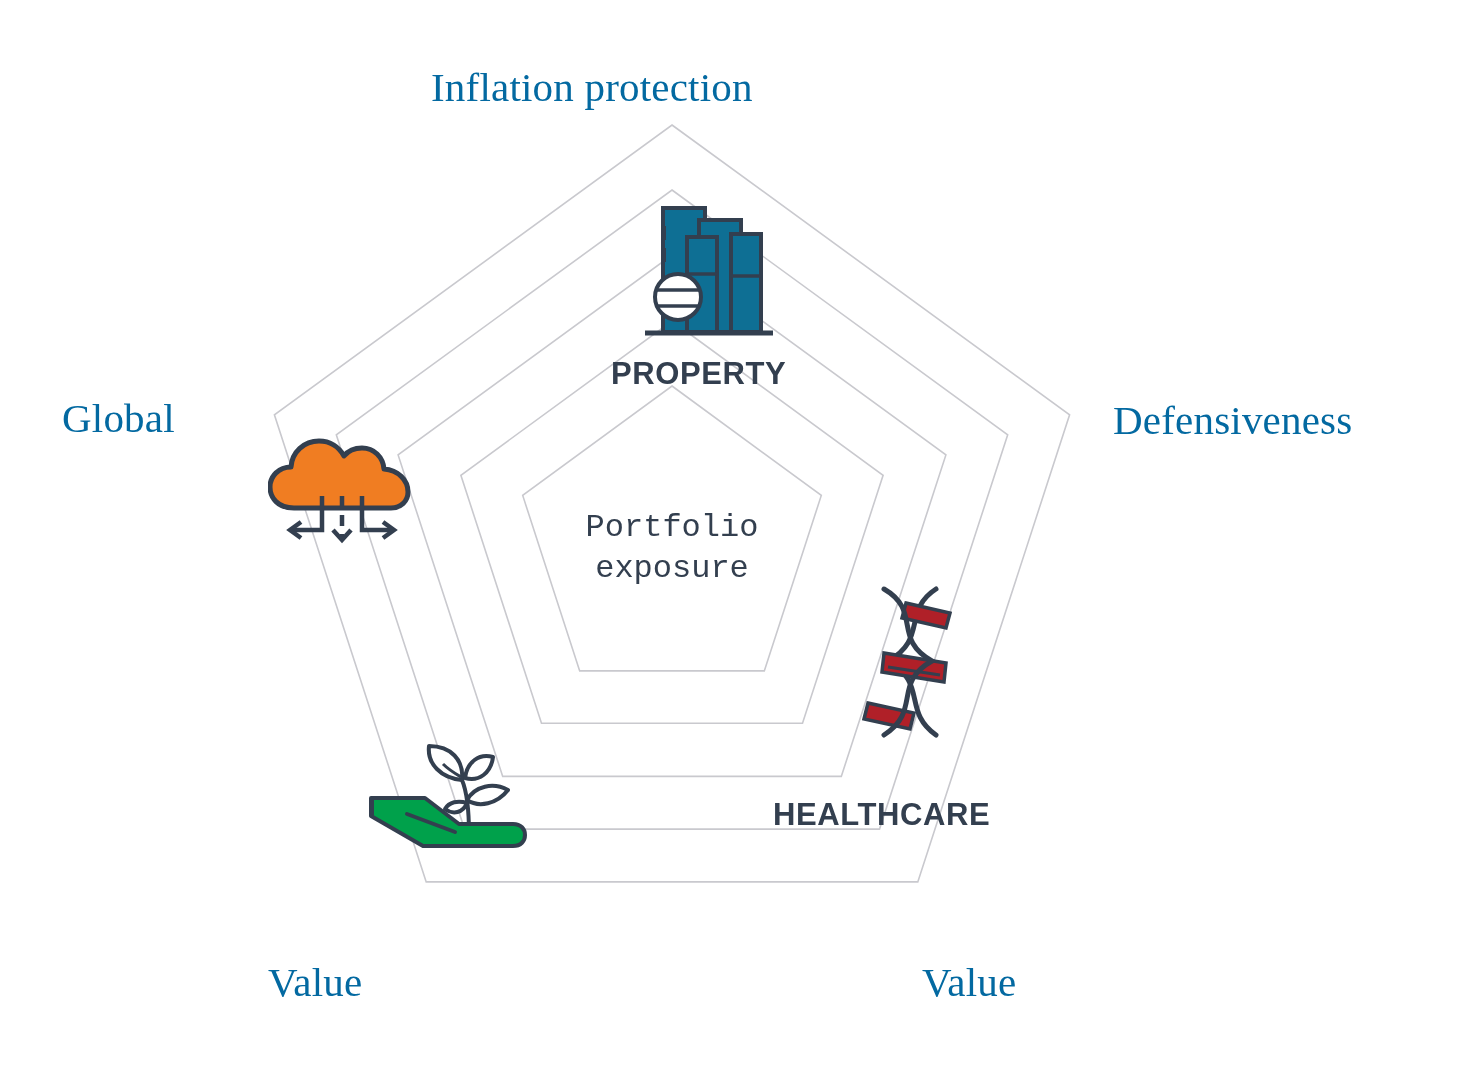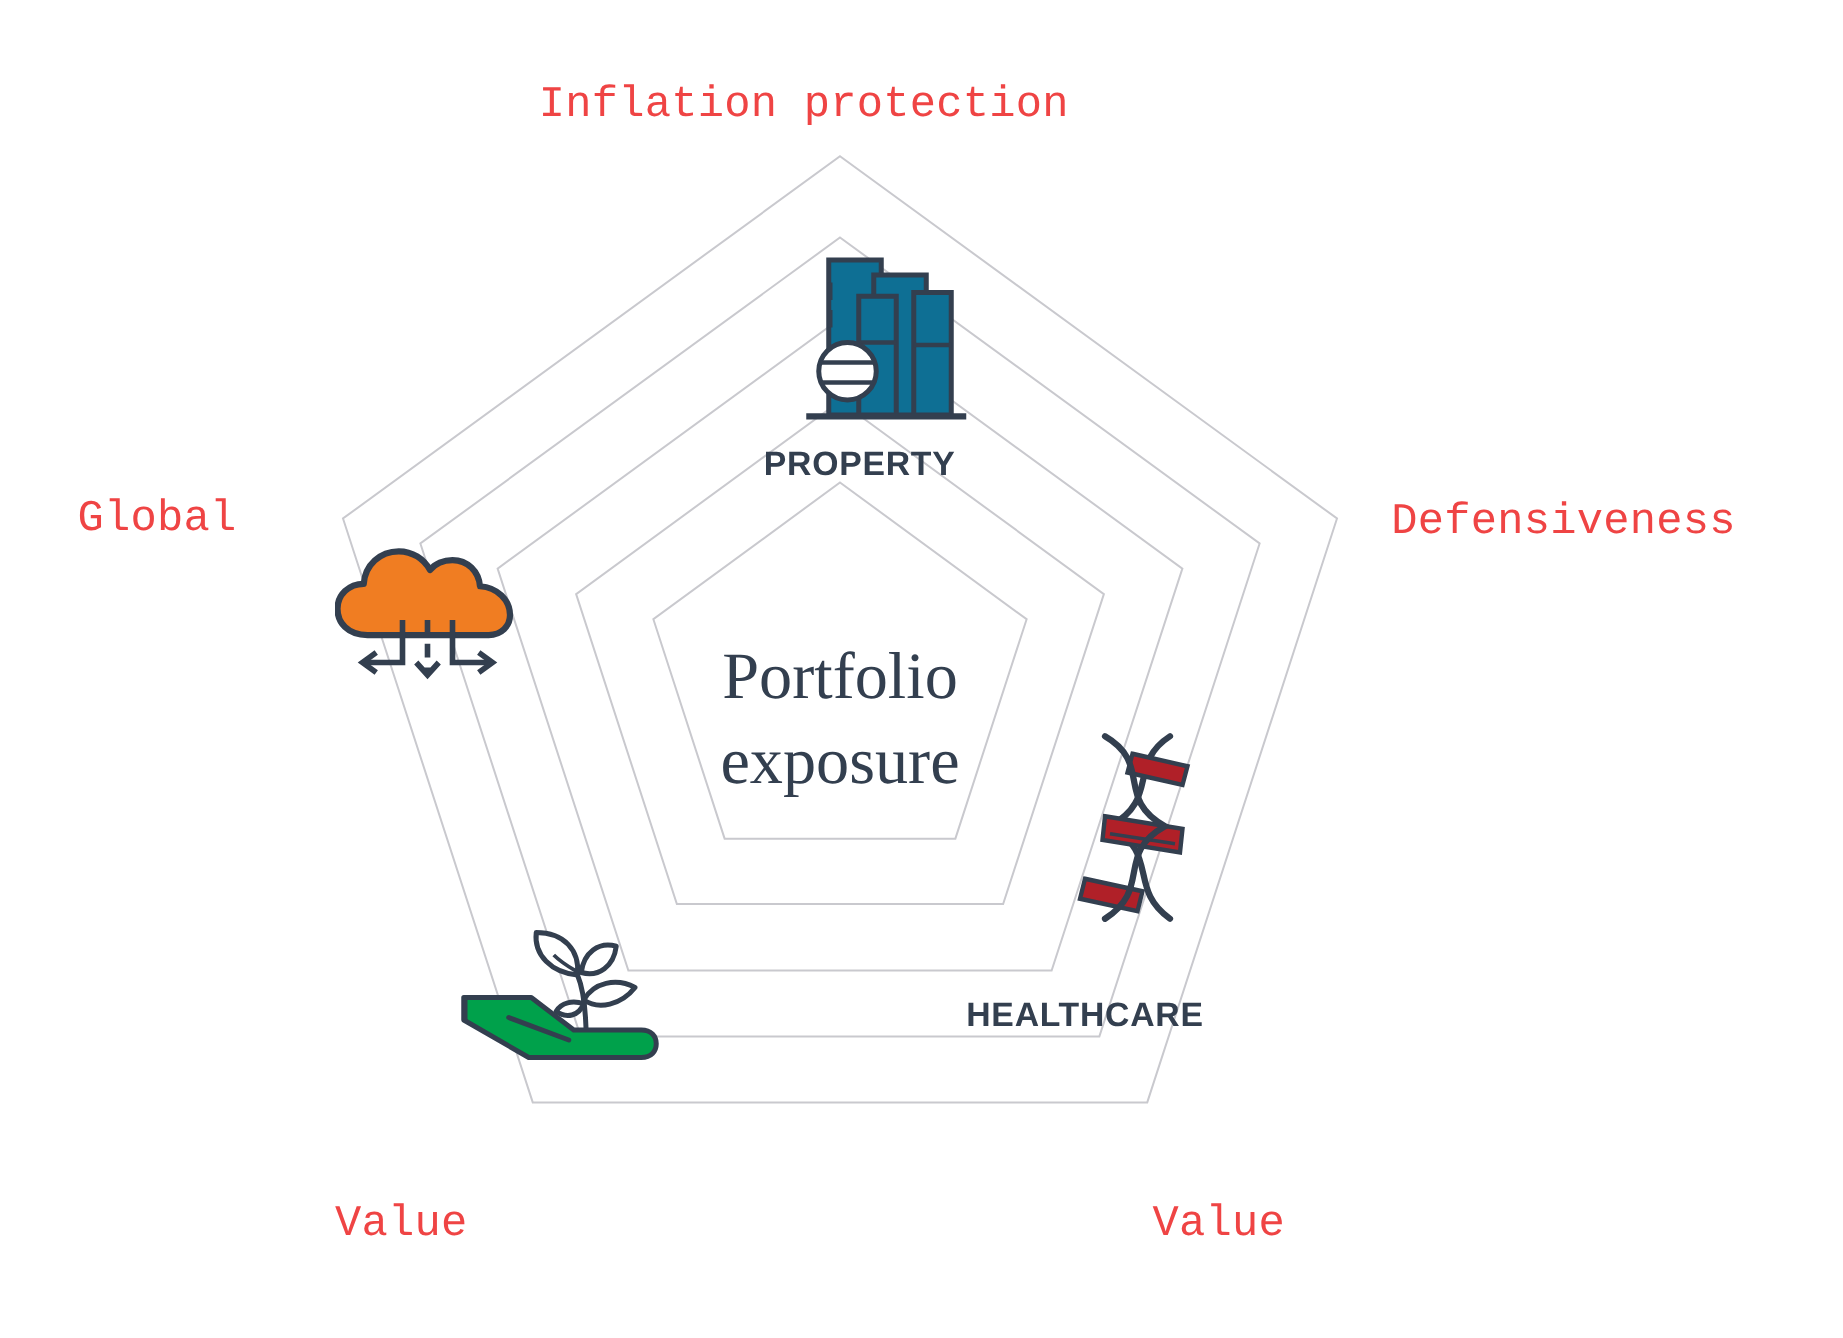--- a/index.html
+++ b/index.html
@@ -25,59 +25,59 @@
   #radar-svg {
     position: absolute;
     left: 0; top: 0;
     width: 1474px;
     height: 1070px;
   }
 
   
   .axis-label {
     position: absolute;
-    font-family: Liberation Mono, monospace;
-    font-size: 35px;
+    font-family: Liberation Serif, serif;
+    font-size: 41px;
     font-weight: 400;
-    color: #ef4444;
+    color: #0369a1;
     white-space: nowrap;
     line-height: 1;
     letter-spacing: 0.2px;
   }
   .axis-inflation { left: 431px; top: 67px; }
   .axis-growth    { left: 62px;  top: 398px; }
   .axis-defensive { left: 1113px; top: 400px; }
   .axis-global    { left: 268px; top: 962px; }
   .axis-value     { left: 922px; top: 962px; text-align: right; }
 
   
   .sector-label {
     position: absolute;
     font-family: "Liberation Sans", sans-serif;
     font-weight: 700;
-    font-size: 27px;
+    font-size: 31px;
     color: #333F4F;
     letter-spacing: 0.6px;
     white-space: nowrap;
     line-height: 1;
   }
   .lbl-property       { left: 611px; top: 358px; }
   .lbl-technology     { left: 212px; top: 565px; }
   .lbl-healthcare     { left: 773px; top: 755px; margin-top: 44px; }
   .lbl-sustainability { left: 285px; top: 866px; }
 
   
   .center-caption {
     position: absolute;
     left: 497px;
     top: 508px;
     width: 350px;
     text-align: center;
-    font-family: Liberation Serif, serif;
-    font-size: 53px;
+    font-family: Liberation Mono, monospace;
+    font-size: 32px;
     line-height: 1.28;
     color: #333F4F;
     white-space: pre-line;
   }
 
   
   .icon-holder { position: absolute; }
   .icon-property       { left: 639px; top: 196px; width: 140px; height: 145px; }
   .icon-technology     { left: 268px; top: 430px; width: 148px; height: 122px; }
   .icon-healthcare     { left: 858px; top: 583px; width: 104px; height: 160px; }

